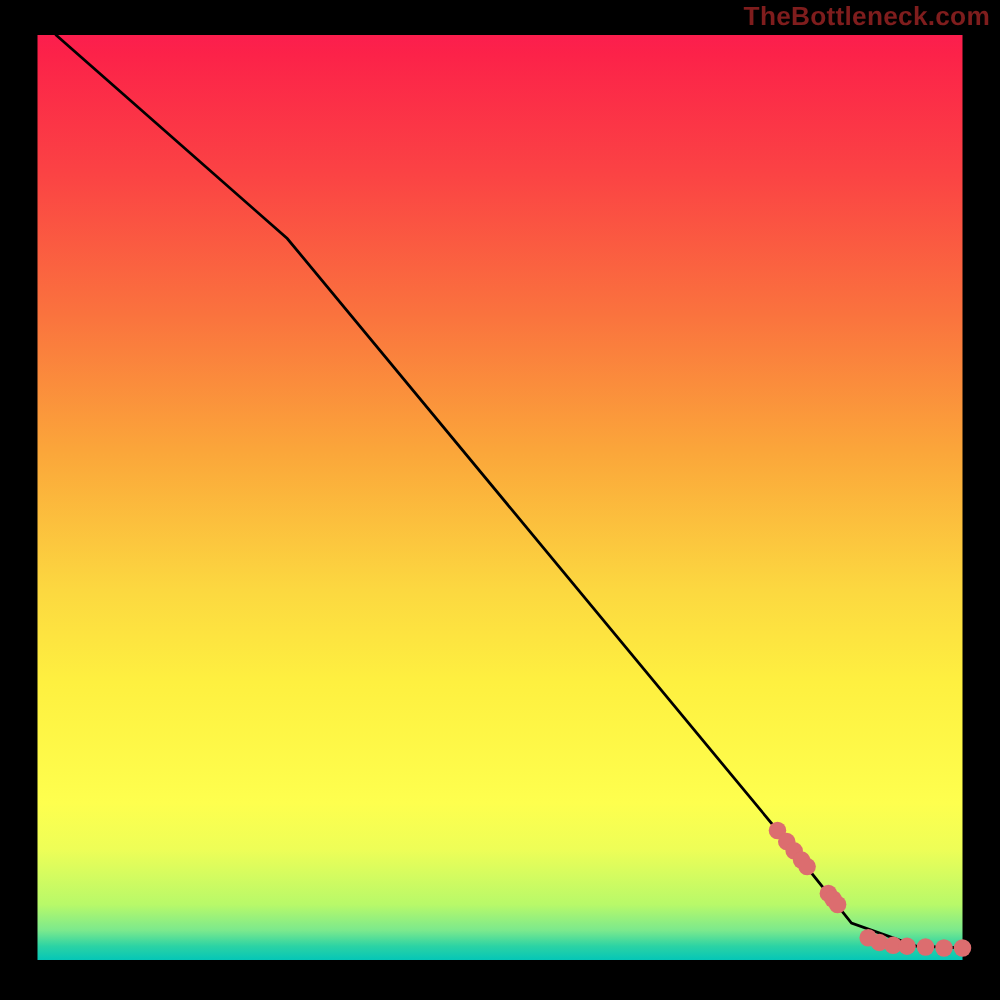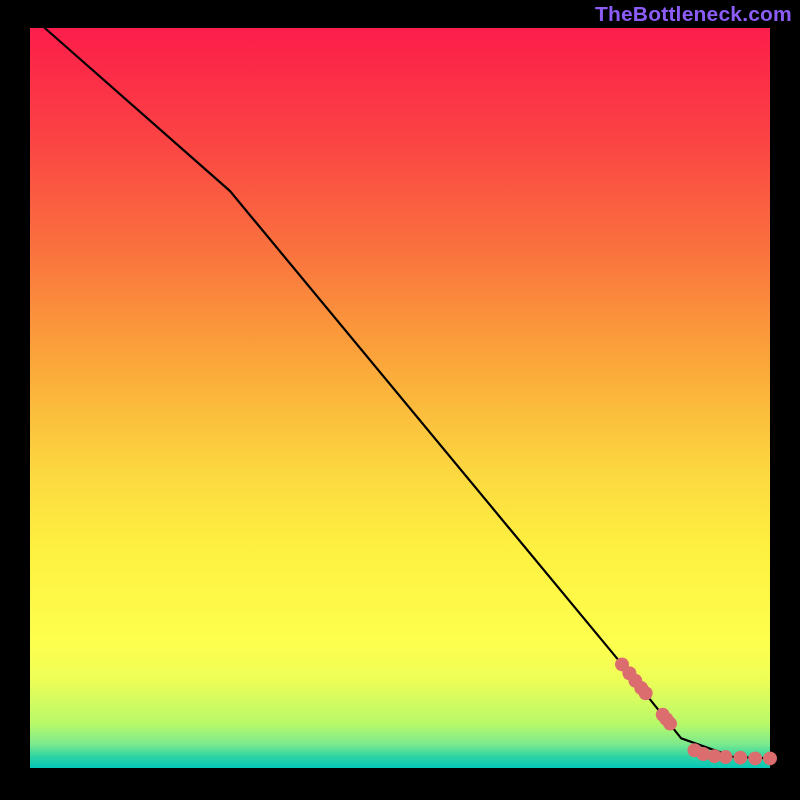--- a/index.html
+++ b/index.html
@@ -15,21 +15,21 @@
     height: 800px;
     position: relative;
     display: block;
   }
   .attribution {
     position: absolute;
     right: 8px;
     top: 2px;
     font-size: 21px;
     font-weight: 600;
-    color: #8b5cf6;
+    color: #7f1d1d;
     letter-spacing: 0.2px;
   }
   svg {
     display: block;
   }
 </style>
 </head>
 <body>
 
 <div class="wrap">

